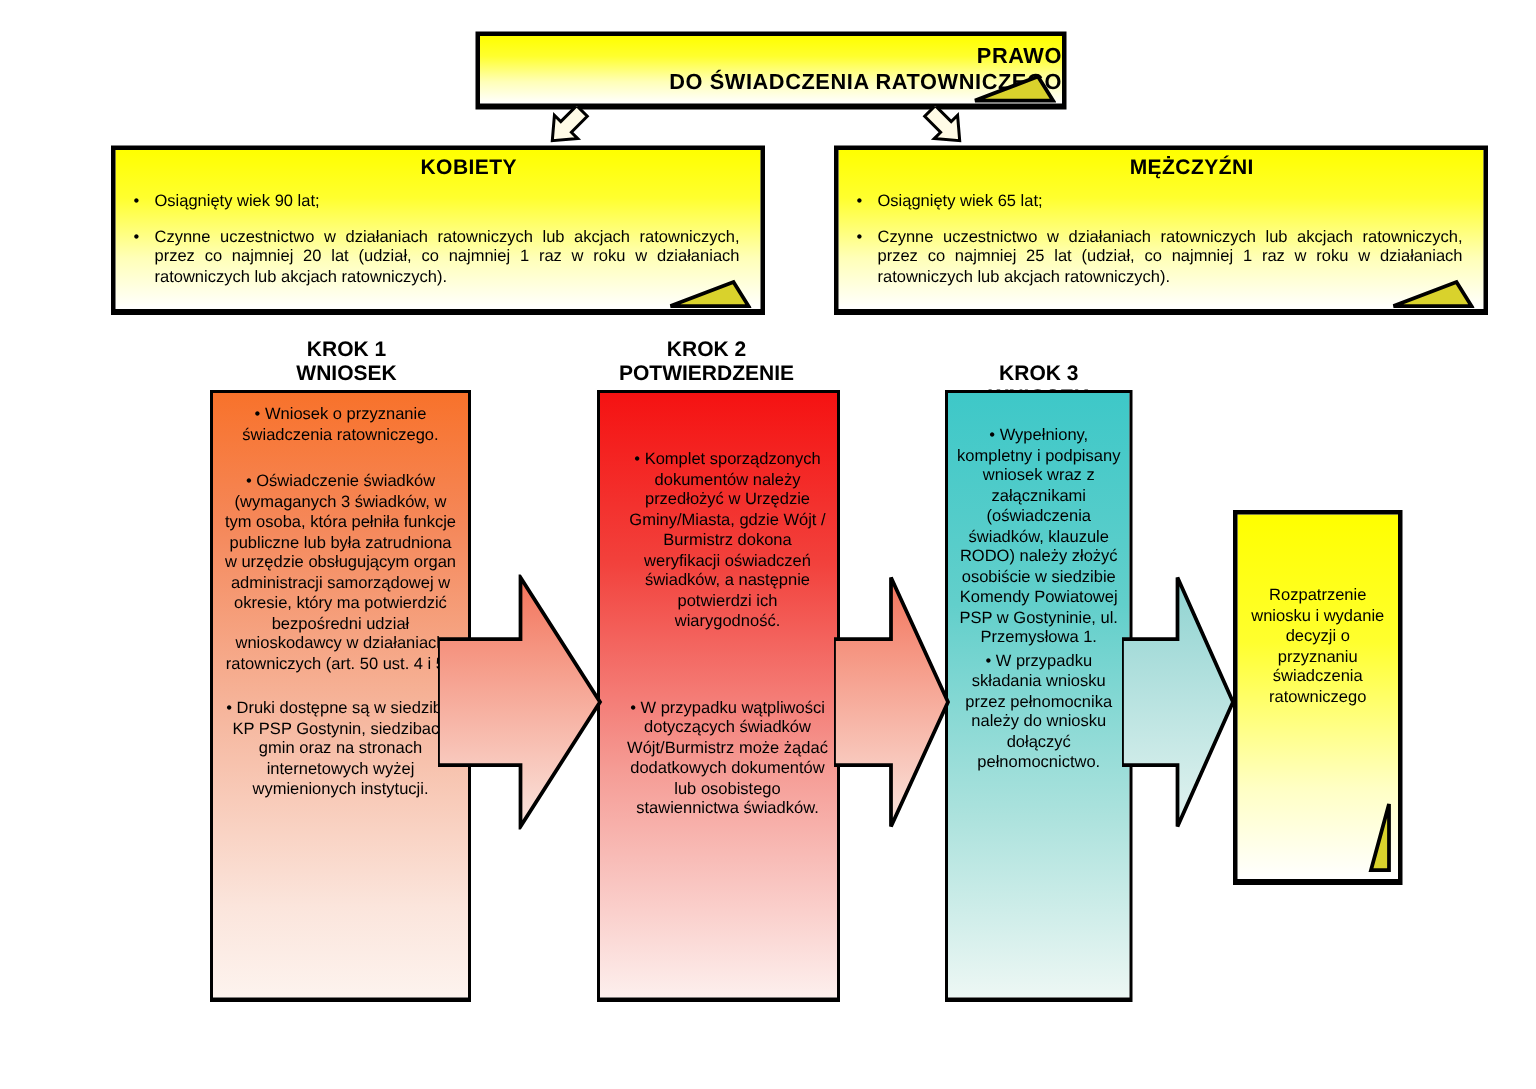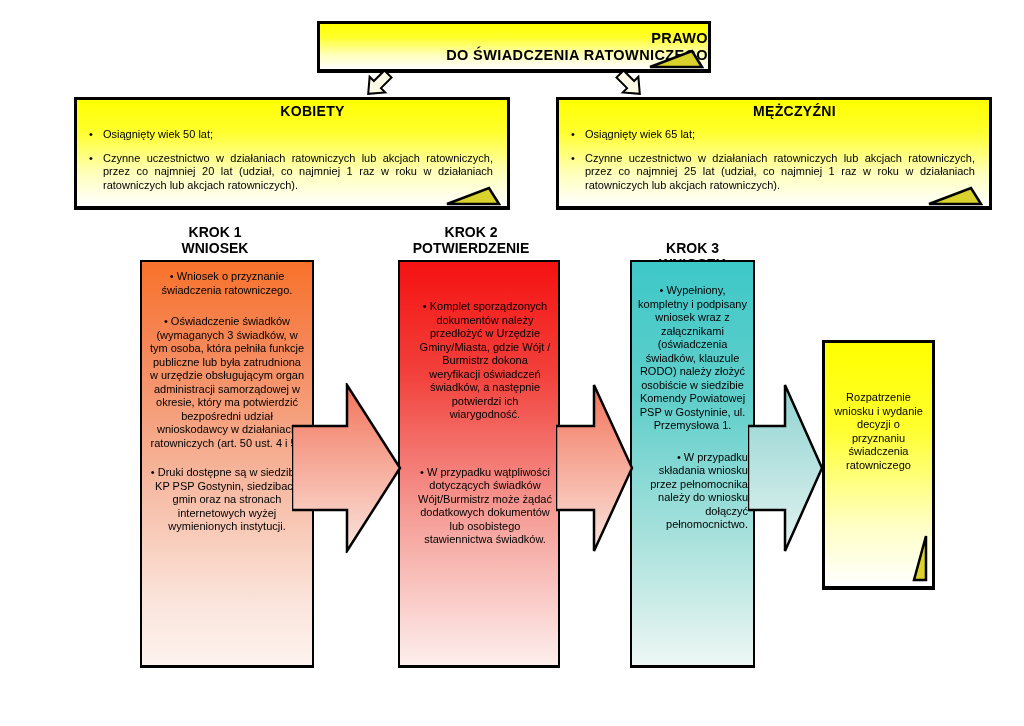--- a/index.html
+++ b/index.html
@@ -31,21 +31,21 @@
     background:linear-gradient(to bottom,#f8722b 0%,#f5885a 22%,#f6b9a1 55%,#fbe5dc 85%,#fdf3ee 100%);margin-left:12px; }
   .col-2 { left:398px; width:162px; padding:38px 6px 0 18px;
     background:linear-gradient(to bottom,#f51212 0%,#f2413c 28%,#f59b94 62%,#fdefed 100%); }
   .col-3 { left:630px; width:125px; padding:22px 5px 0 5px;
     background:linear-gradient(to bottom,#3ec8c8 0%,#62cfcb 35%,#ace2dd 70%,#edf7f4 100%); }
   .cb::before { content:"• "; }
   .col-1 .cb1 { margin-bottom:18px; }
   .col-1 .cb2 { margin-bottom:16px; }
   .col-1 .cb3 { margin-bottom:14px; }
   .col-2 .cb2 { margin-top:44px; }
-  .col-3 .cb2 { margin-top:18px;text-align:right; }
+  .col-3 .cb2 { margin-top:2px; }
   
   .result-box {
     position:absolute; left:822px; top:340px; width:113px; height:250px;
     border:3px solid #000; border-bottom-width:4px;
     background:linear-gradient(to bottom,#ffff00 0%,#ffff2e 35%,#ffffc4 75%,#ffffff 100%);
     font-size:11px; line-height:13.5px; text-align:center; padding:48px 5px 0 5px;
   }
   .arrow-svg { position:absolute; }
 </style>
 </head>
@@ -83,21 +83,21 @@
     <g transform="translate(10,3) rotate(45)">
       <polygon points="0,-5 15,-5 15,-11 28,0 15,11 15,5 0,5" fill="#FFFBE6" stroke="#000" stroke-width="2"></polygon>
     </g>
   </svg>
 
   <div class="note" style="left:74px;top:97px;width:436px;height:113px;">
     <div class="note-heading">KOBIETY</div>
     <div class="note-body">
       <div class="bullet-row">
         <span class="dot"></span>
-        <div class="txt">Osiągnięty wiek 50 lat;</div>
+        <div class="txt">Osiągnięty wiek 90 lat;</div>
       </div>
       <div class="bullet-row" style="margin-top:10px;">
         <span class="dot"></span>
         <div class="txt">Czynne uczestnictwo w działaniach ratowniczych lub akcjach ratowniczych, przez co najmniej 20 lat (udział, co najmniej 1 raz w roku w działaniach ratowniczych lub akcjach ratowniczych).</div>
       </div>
     </div>
     <svg class="fold" style="right:6px;bottom:0;" width="56" height="20">
       <polygon points="2,18 54,18 44,2" fill="#D9D22C" stroke="#000" stroke-width="2.5"></polygon>
     </svg>
   </div>
@@ -112,21 +112,21 @@
       <div class="bullet-row" style="margin-top:10px;">
         <span class="dot"></span>
         <div class="txt">Czynne uczestnictwo w działaniach ratowniczych lub akcjach ratowniczych, przez co najmniej 25 lat (udział, co najmniej 1 raz w roku w działaniach ratowniczych lub akcjach ratowniczych).</div>
       </div>
     </div>
     <svg class="fold" style="right:6px;bottom:0;" width="56" height="20">
       <polygon points="2,18 54,18 44,2" fill="#D9D22C" stroke="#000" stroke-width="2.5"></polygon>
     </svg>
   </div>
 
-  <div class="step-header" style="left:128px;top:224px;width:174px;">
+  <div class="step-header" style="left:144px;top:224px;width:174px;">
     <div>KROK 1</div>
     <div>WNIOSEK</div>
   </div>
   <div class="step-header" style="left:390px;top:224px;width:162px;">
     <div>KROK 2</div>
     <div>POTWIERDZENIE</div>
   </div>
   <div class="step-header" style="left:630px;top:240px;width:125px;">
     <div>KROK 3</div>
     <div>WNIOSEK</div>

